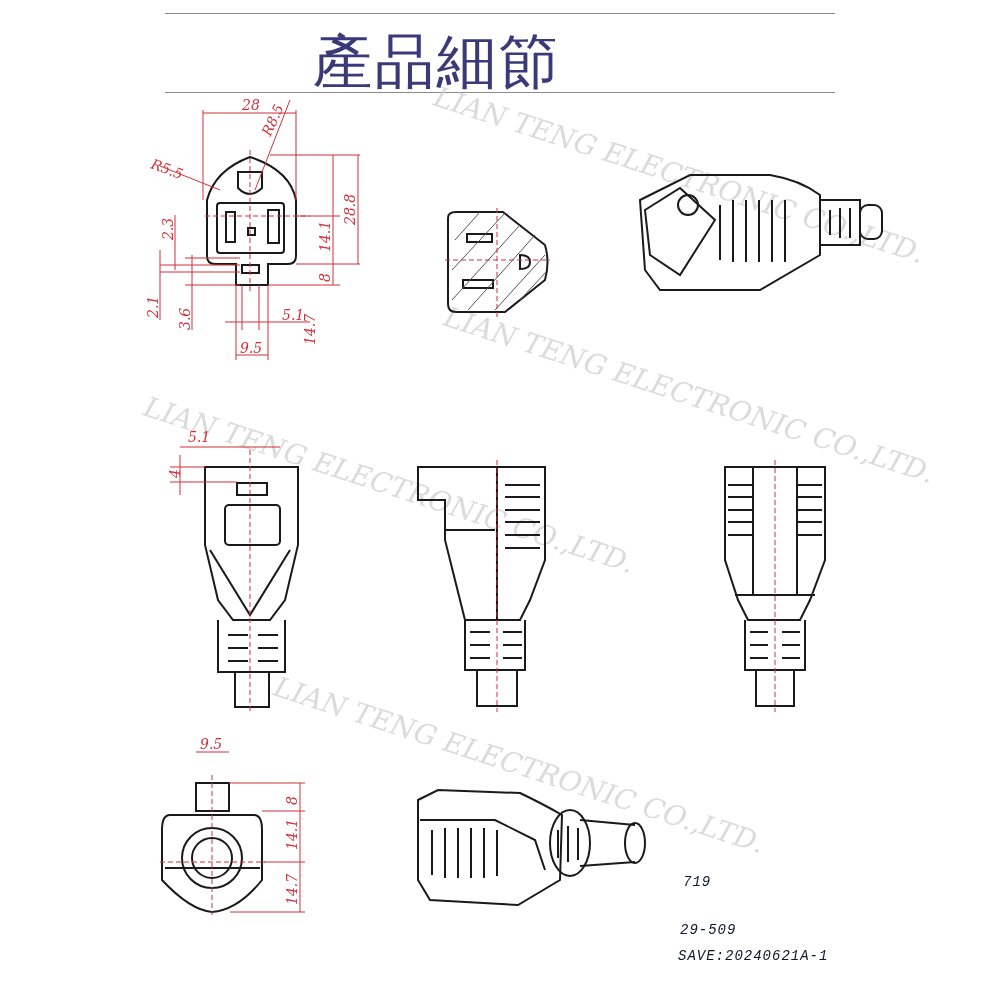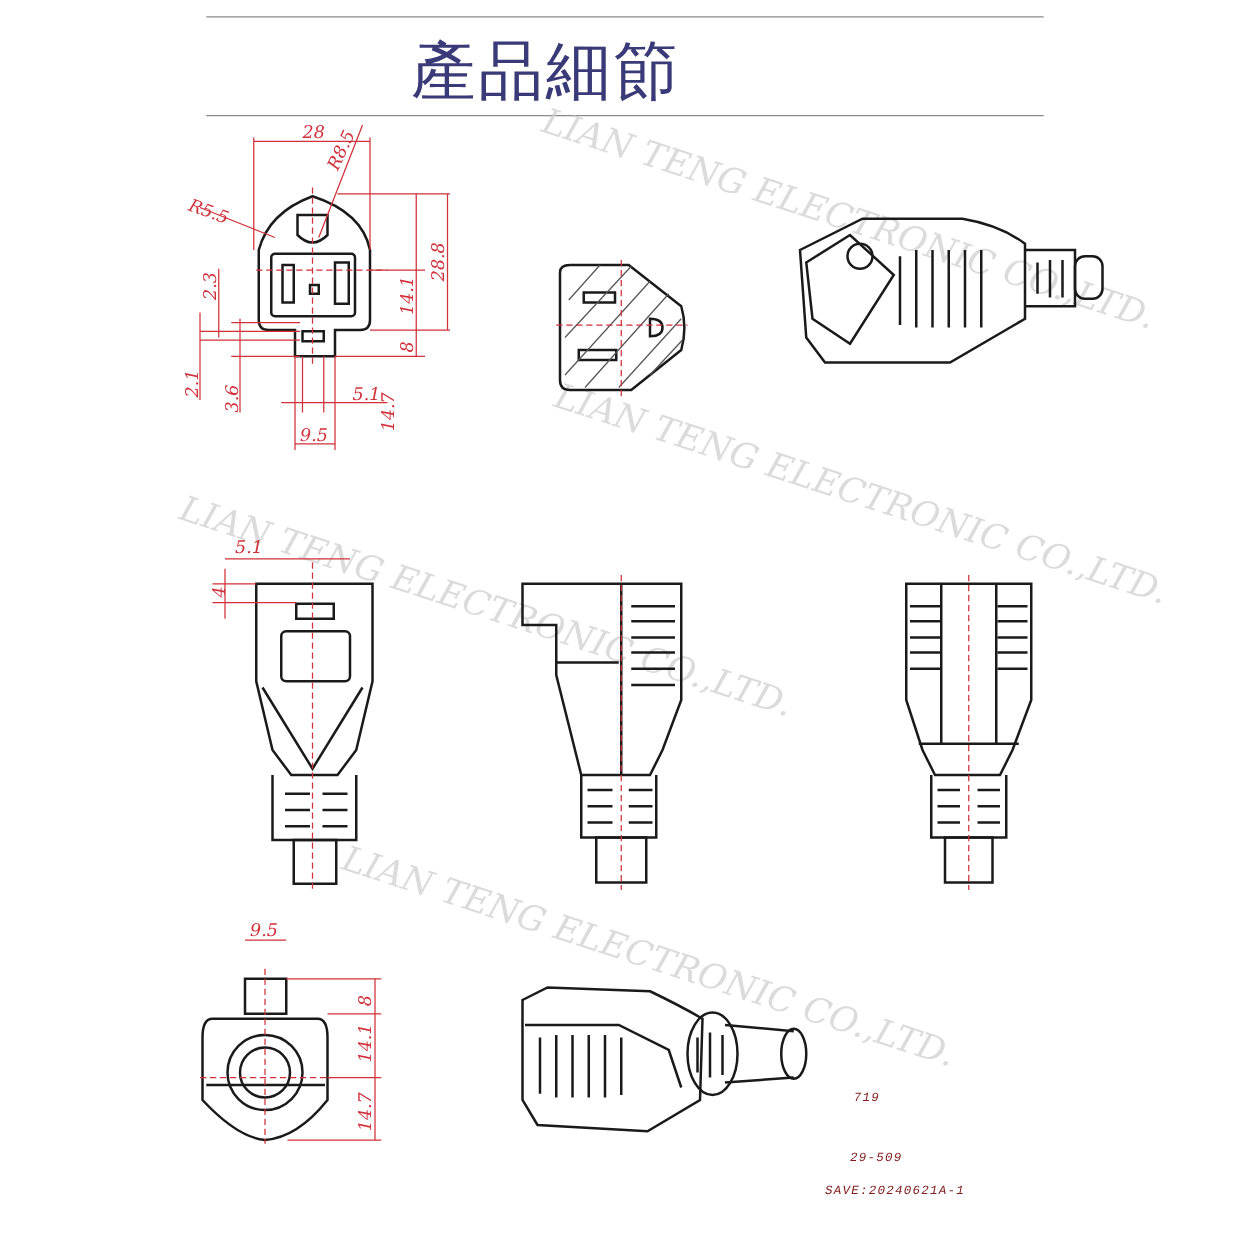--- a/index.html
+++ b/index.html
@@ -1,22 +1,22 @@
 <!DOCTYPE html>
 <html><head>
 <meta charset="utf-8">
 <style>
   html,body{margin:0;padding:0;background:#ffffff;}
   body{width:1000px;height:1000px;position:relative;overflow:hidden;font-family:"DejaVu Sans",sans-serif;}
   .topline{position:absolute;left:165px;width:670px;height:1px;background:#8a8a8a;}
-  .title{position:absolute;left:0;top:22px;width:873px;text-align:center;font-size:52px;letter-spacing:2px;color:#3a3a78;font-family:"DejaVu Sans",sans-serif;}
+  .title{position:absolute;left:0;top:22px;width:873px;text-align:center;font-size:60px;letter-spacing:2px;color:#3a3a78;font-family:"DejaVu Sans",sans-serif;}
   .wm{position:absolute;color:#cfcfcf;font-family:"DejaVu Serif",serif;font-style:italic;font-size:28px;transform:rotate(18deg);transform-origin:left top;white-space:nowrap;opacity:.75;}
   svg.draw{position:absolute;left:0;top:0;}
   .dim{font-family:"DejaVu Serif",serif;font-style:italic;font-size:14px;fill:#d0313a;}
-  .note{position:absolute;font-family:"Liberation Mono",monospace;font-style:italic;font-size:10px;color:#7f1d1d;letter-spacing:1px;}
+  .note{position:absolute;font-family:"Liberation Mono",monospace;font-style:italic;font-size:14px;color:#0f172a;letter-spacing:1px;}
 </style>
 </head>
 <body>
 
 <div class="topline" style="top:13px;"></div>
 <div class="title">產品細節</div>
 <div class="topline" style="top:92px;"></div>
 
 <div class="wm" style="left:440px;top:80px;">LIAN TENG ELECTRONIC CO.,LTD.</div>
 <div class="wm" style="left:450px;top:300px;">LIAN TENG ELECTRONIC CO.,LTD.</div>
@@ -171,13 +171,13 @@
     <path d="M432 830 L432 875 M445 828 L445 878 M458 828 L458 878 M471 828 L471 878 M484 828 L484 878 M497 830 L497 876"></path>
     <ellipse cx="570" cy="843" rx="20" ry="33"></ellipse>
     <path d="M558 830 L558 858 M568 826 L568 862 M578 828 L578 860"></path>
     <path d="M580 820 L635 825 M580 866 L635 862"></path>
       <ellipse cx="635" cy="843" rx="10" ry="20"></ellipse>
   </g>
 </svg>
 
 <div class="note" style="left:683px;top:874px;">719</div>
 <div class="note" style="left:680px;top:922px;">29-509</div>
-<div class="note" style="left:660px;top:948px;">SAVE:20240621A-1</div>
+<div class="note" style="left:678px;top:948px;">SAVE:20240621A-1</div>
 
 </body></html>

